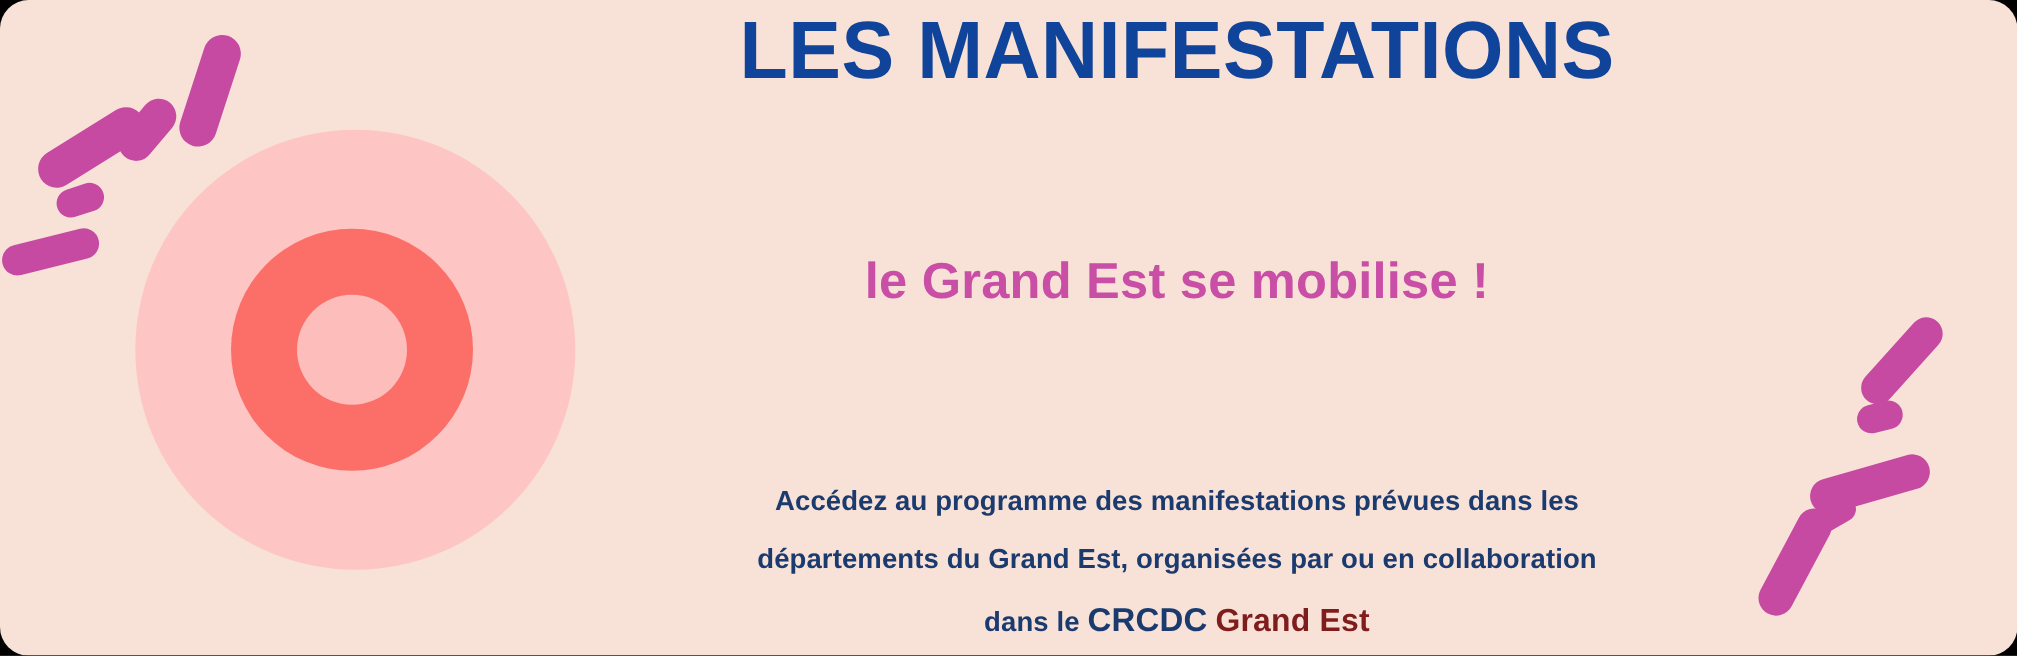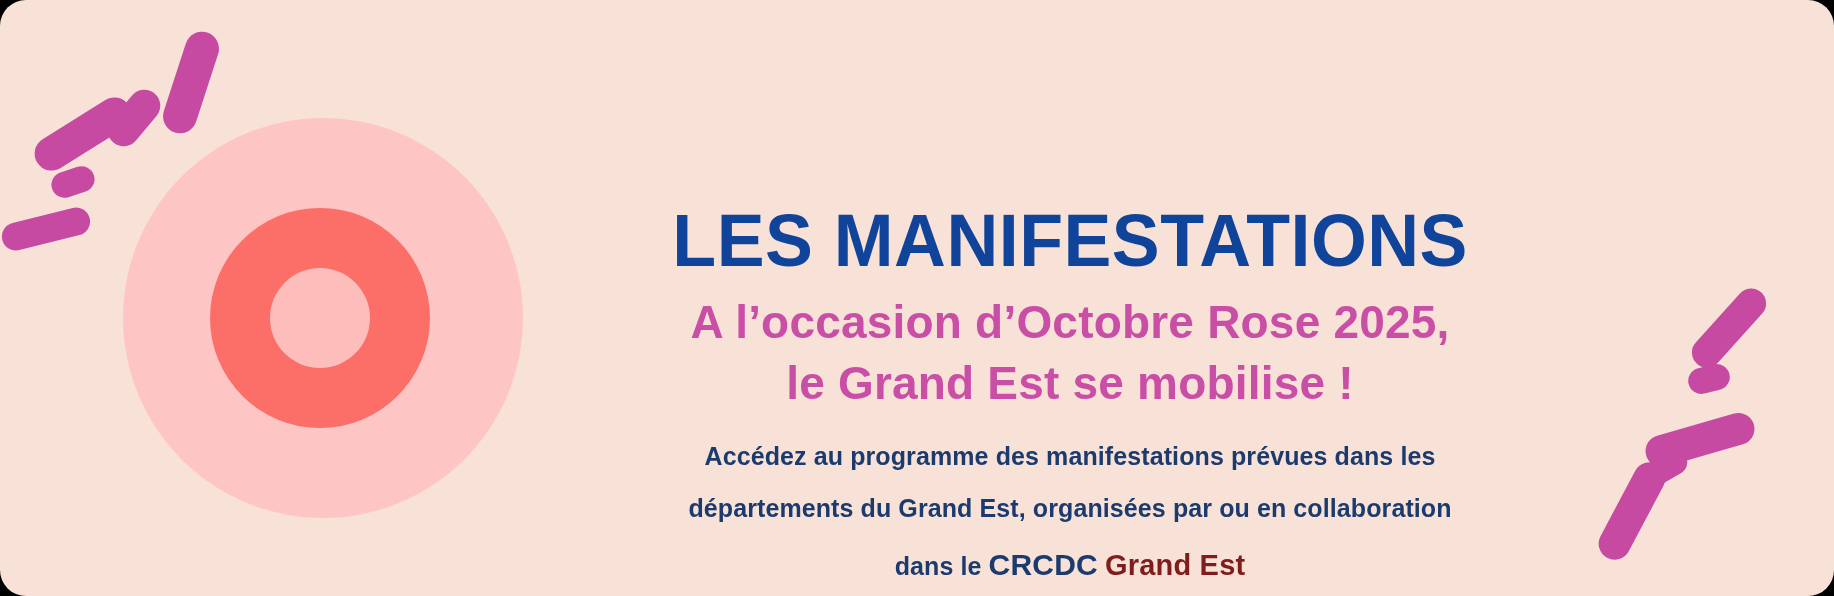--- a/index.html
+++ b/index.html
@@ -94,21 +94,21 @@
   
   .content {
     position: absolute;
     left: 520px;
     top: 0;
     width: 1100px;
     height: 596px;
     display: flex;
     flex-direction: column;
     align-items: center;
-    justify-content: flex-end;
+    justify-content: space-between;
     text-align: center;
     padding-top: 8px;
     box-sizing: border-box;
   }
 
   .headline {
     margin: 0;
     color: #10449a;
     font-family: "Liberation Sans Narrow", "Liberation Sans", sans-serif;
     font-weight: 700;
@@ -179,21 +179,20 @@
     <div class="dash dash-r3"></div>
     <div class="dash dash-r4"></div>
     <div class="dash dash-r5"></div>
   </div>
 
   <div class="content">
 
     <h1 class="headline">LES MANIFESTATIONS</h1>
 
     <div class="subheadline">
-      <span class="sub-line">A l’occasion d’Octobre Rose 2025,</span>
       <span class="sub-line">le Grand Est se mobilise !</span>
     </div>
 
     <div class="body-copy">
       <span class="body-line">Accédez au programme des manifestations prévues dans les</span>
       <span class="body-line">départements du Grand Est, organisées par ou en collaboration</span>
       <span class="body-line"><span>dans le </span><span class="brand-crcdc">CRCDC</span><span>&nbsp;</span><span class="brand-grandest">Grand Est</span></span>
     </div>
 
   </div>

